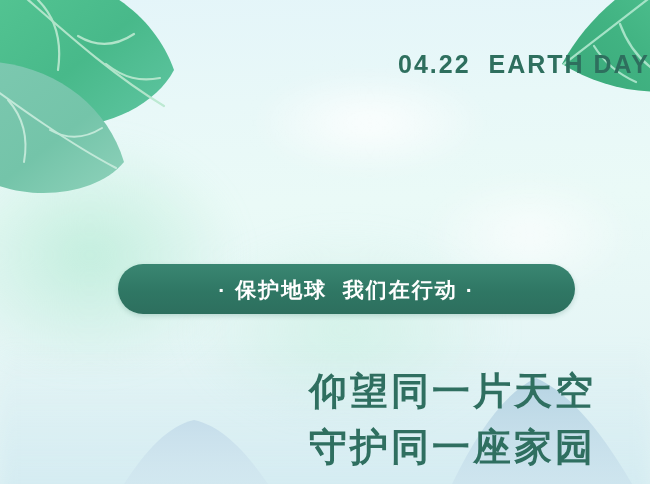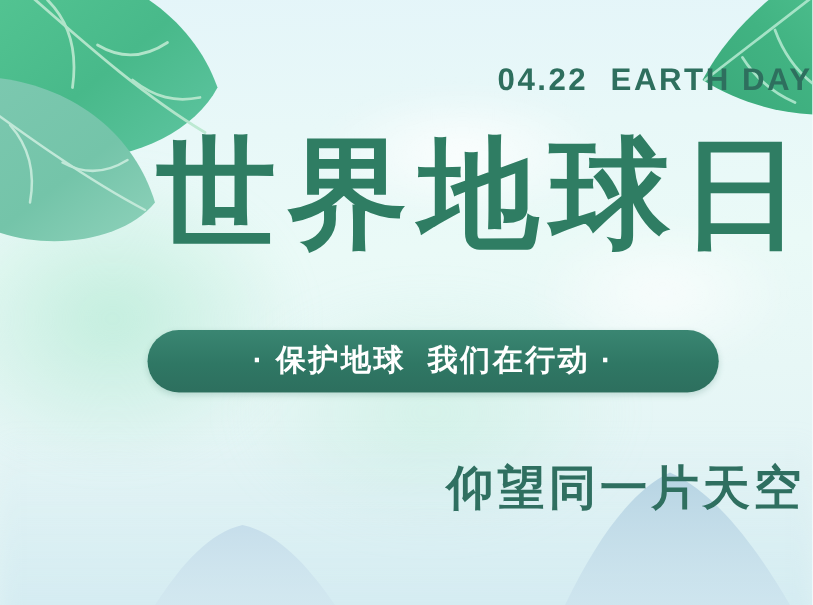--- a/index.html
+++ b/index.html
@@ -133,40 +133,39 @@
     width: 457px;
     height: 50px;
     border-radius: 25px;
     background: linear-gradient(180deg, #3a8672 0%, #2f7764 55%, #2d6f5e 100%);
     box-shadow: 0 2px 5px rgba(40,110,92,0.22);
     display: flex;
     align-items: center;
     justify-content: center;
   }
   #slogan-text {
-    font-size: 24px;
+    font-size: 21px;
     font-weight: 600;
     letter-spacing: 2px;
     color: #ffffff;
     white-space: pre;
     line-height: 1;
   }
 
   .tagline {
     position: absolute;
     left: 0;
     width: 596px;
     font-family: "Liberation Serif", "DejaVu Serif", serif;
     font-size: 38px;
     line-height: 1;
     font-weight: 700;
     letter-spacing: 3px;
     text-indent: 3px;
     color: #2f6f60;
-    padding-left: 48px;
   }
   #tagline-1 { top: 372px; }
   #tagline-2 { top: 428px; }
 </style>
 </head>
 <body>
 
 <div id="poster">
 
   <div class="bg-base"></div>
@@ -244,24 +243,24 @@
       </defs>
       <path d="M124 120 C146 86 168 62 194 56 C222 62 246 88 268 120 Z" fill="url(#gMtnA)"></path>
       <path d="M452 120 C478 66 506 28 536 14 C572 30 604 72 632 120 Z" fill="url(#gMtnB)"></path>
     </svg>
   </div>
 
   <div class="content">
 
     <div id="eyebrow">04.22  EARTH DAY</div>
 
-    <div id="main-title">世界地球日</div>
 
     <div id="slogan-pill">
       <span id="slogan-text">· 保护地球  我们在行动 ·</span>
     </div>
 
     <div class="tagline" id="tagline-1">仰望同一片天空</div>
 
+    <div class="tagline" id="tagline-2">守护同一座家园</div>
 
   </div>
 
 </div>
 
 </body></html>

